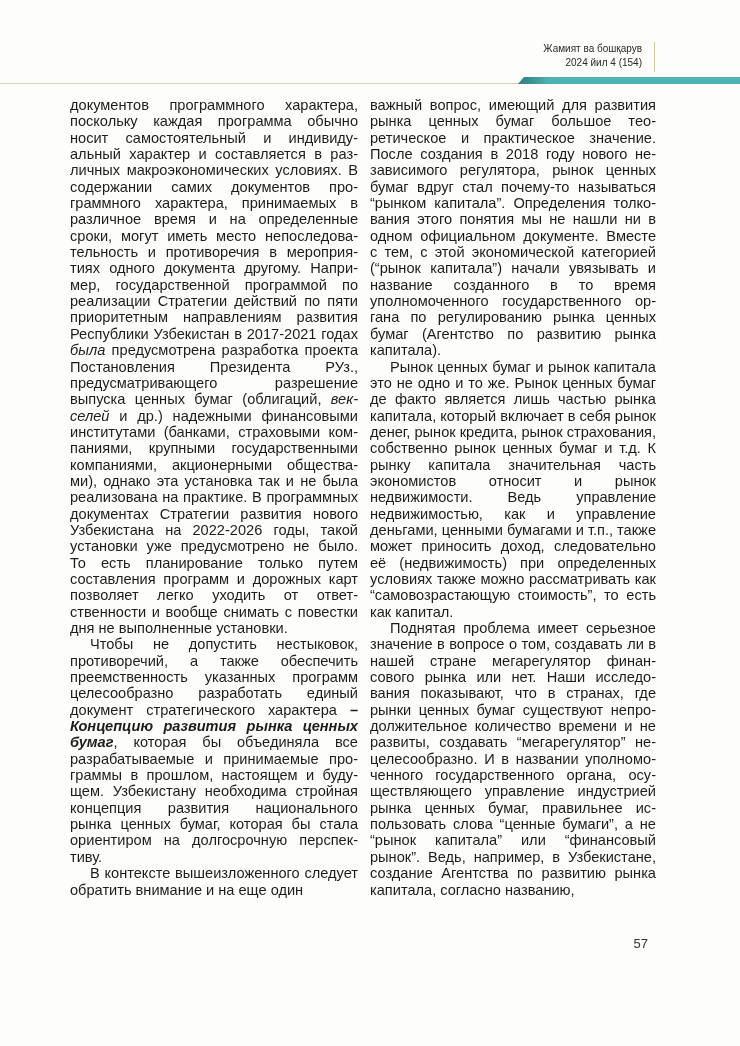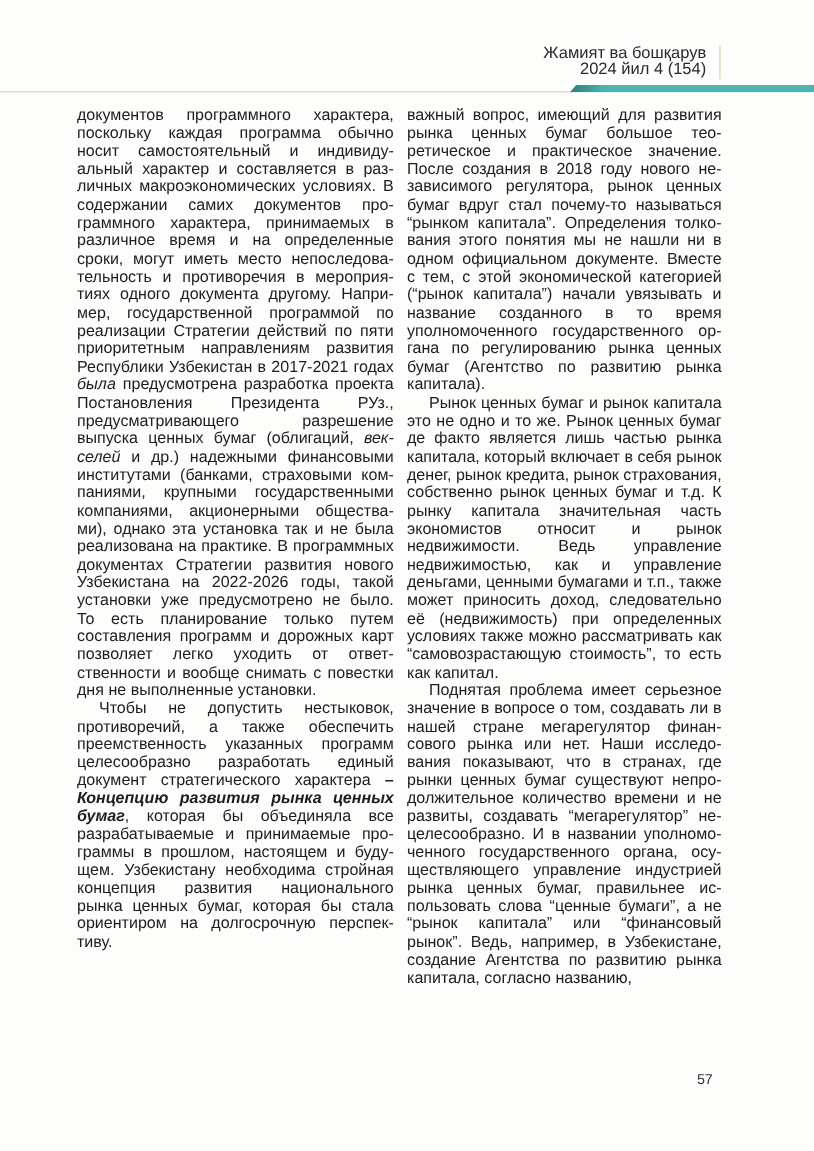--- a/index.html
+++ b/index.html
@@ -1,48 +1,49 @@
 <!DOCTYPE html>
 <html><head>
   <meta charset="utf-8">
   <style>
     html, body { margin: 0; padding: 0; background: #fdfdfb; }
     body { width: 740px; height: 1046px; position: relative; overflow: hidden;
            font-family: "Liberation Sans", sans-serif; color: #1d1d1d; }
     .journal-header { position: absolute; right: 90px; top: 42px; text-align: right;
-           font-size: 15px; line-height: 14px; color: #2a2a2a; padding-right: 8px; }
+           font-size: 10px; line-height: 14px; color: #2a2a2a; padding-right: 8px; }
     .header-divider { position: absolute; left: 654px; top: 42px; width: 1px; height: 30px; background: #d9c8a7; }
     .rule-line { position: absolute; left: 0; top: 83px; width: 520px; height: 1px; background: #dccfb5; }
     .stripe { position: absolute; left: 518px; top: 77px; width: 222px; height: 7px;
            background: linear-gradient(90deg, #2f7f7d 0%, #3f9a98 8%, #4db3b1 14%, #4db3b1 100%);
            clip-path: polygon(6px 0, 100% 0, 100% 100%, 0 100%); }
     .col { position: absolute; top: 97px; width: 288px; font-size: 14.6px; line-height: 16.35px;
            text-align: justify; hyphens: manual; }
     .col-left { left: 70px; }
     .col-right { left: 370px; width: 286px; }
     .col p { margin: 0; text-indent: 0; }
     .col p.indent { text-indent: 20px; }
     .col em { }
     .col strong em, .col em strong { font-weight: bold; font-style: italic; }
-    .page-number { position: absolute; right: 92px; top: 973px; font-size: 13px; color: #333; }
+    .page-number { position: absolute; right: 92px; top: 936px; font-size: 13px; color: #333; }
   </style>
 </head>
 <body>
 
 <div class="journal-header">
   <div>Жамият ва бошқарув</div>
   <div>2024 йил 4 (154)</div>
 </div>
 <div class="header-divider"></div>
 <div class="rule-line"></div>
 <div class="stripe"></div>
 
 <div class="col col-left">
   <p><span>документов программного характера, поскольку каждая программа обычно носит самостоятельный и индивиду­альный характер и составляется в раз­личных макроэкономических условиях. В содержании самих документов про­граммного характера, принимаемых в различное время и на определенные сроки, могут иметь место непоследова­тельность и противоречия в мероприя­тиях одного документа другому.  Напри­мер, государственной программой  по реализации Стратегии действий по пяти приоритетным направлениям развития Республики Узбекистан в 2017-2021 го­дах </span><em>была</em><span> предусмотрена разработка проекта Постановления Президента РУз., предусматривающего разрешение выпуска ценных бумаг (облигаций, </span><em>век­селей</em><span> и др.) надежными финансовыми институтами (банками, страховыми ком­паниями, крупными государственными компаниями, акционерными общества­ми), однако эта установка так и не была реализована на практике. В программ­ных документах Стратегии развития нового Узбекистана на 2022-2026 годы, такой установки уже предусмотрено не было. То есть планирование только пу­тем составления программ и дорожных карт позволяет легко уходить от ответ­ственности и вообще снимать с повест­ки дня не выполненные установки.</span></p>
   <p class="indent"><span>Чтобы не допустить нестыковок, противоречий, а также обеспечить преемственность указанных программ целесообразно разработать единый документ стратегического характе­ра </span><strong><em>– Концепцию развития рынка цен­ных бумаг</em></strong><span>, которая бы объединяла все разрабатываемые и принимаемые про­граммы в прошлом, настоящем и буду­щем.  Узбекистану необходима строй­ная концепция развития национального рынка ценных бумаг, которая бы стала ориентиром на долгосрочную перспек­тиву.</span></p>
+  <p class="indent">В контексте вышеизложенного сле­дует обратить внимание и на еще один</p>
 </div>
 
 <div class="col col-right">
   <p>важный вопрос, имеющий для разви­тия рынка ценных бумаг большое тео­ретическое и практическое значение. После создания в 2018 году нового не­зависимого регулятора, рынок ценных бумаг вдруг стал почему-то называться “рынком капитала”. Определения толко­вания этого понятия мы не нашли ни в одном официальном документе.  Вме­сте с тем, с этой экономической катего­рией (“рынок капитала”) начали увязы­вать и название созданного в то время уполномоченного государственного ор­гана по регулированию рынка ценных бумаг (Агентство по развитию рынка капитала).</p>
   <p class="indent">Рынок ценных бумаг и рынок капита­ла это не одно и то же. Рынок ценных бумаг де факто является лишь частью рынка капитала, который включает в себя рынок денег, рынок кредита, ры­нок страхования, собственно рынок ценных бумаг и т.д. К рынку капитала значительная часть экономистов отно­сит и рынок недвижимости. Ведь управ­ление недвижимостью, как и управле­ние деньгами, ценными бумагами и т.п., также может приносить доход, следова­тельно её (недвижимость) при опреде­ленных условиях также можно рассма­тривать как “самовозрастающую стои­мость”, то есть как капитал.</p>
   <p class="indent">Поднятая проблема имеет серьезное значение в вопросе о том, создавать ли в нашей стране мегарегулятор финан­сового рынка или нет.  Наши исследо­вания показывают, что в странах, где рынки ценных бумаг существуют непро­должительное количество времени и не развиты, создавать “мегарегулятор” не­целесообразно. И в названии уполномо­ченного государственного органа, осу­ществляющего управление индустрией рынка ценных бумаг, правильнее ис­пользовать слова “ценные бумаги”, а не “рынок капитала” или “финансовый рынок”. Ведь, например, в Узбекиста­не, создание Агентства по развитию рынка капитала, согласно названию,</p>
 </div>
 
 <div class="page-number">57</div>
 

